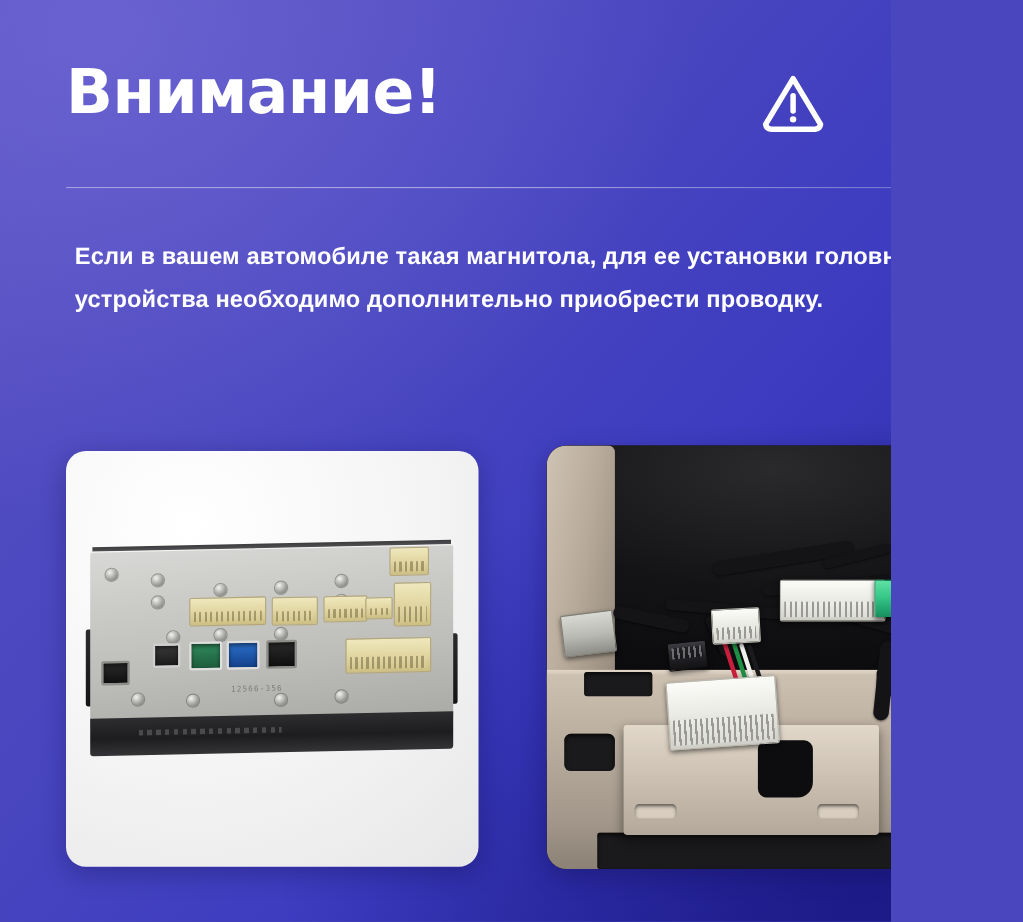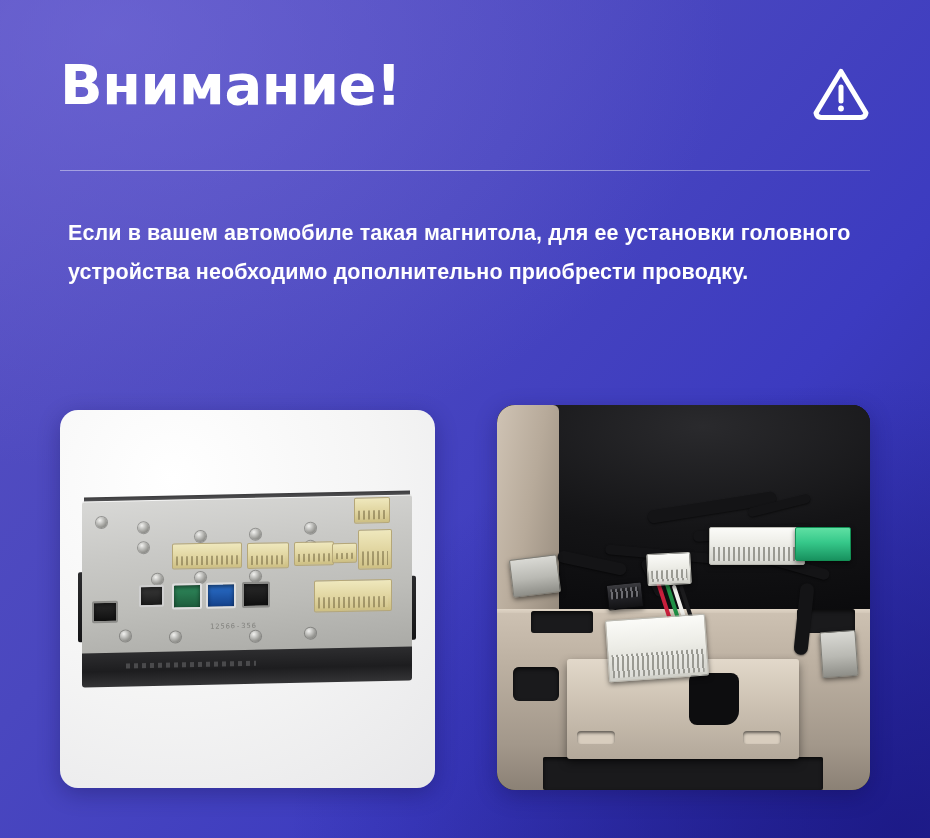--- a/index.html
+++ b/index.html
@@ -4,21 +4,21 @@
 <style>
   * { margin:0; padding:0; box-sizing:border-box; }
   html,body { width:930px; height:838px; }
   body {
     font-family:"Liberation Sans", sans-serif;
     background:#4a46bd;
     overflow:hidden;
   }
   .slide {
     position:relative;
-    width:930px; height:838px;
+    width:810px; height:838px;
     background:
       radial-gradient(120% 95% at 12% 4%, rgba(120,112,220,0.55) 0%, rgba(120,112,220,0.0) 55%),
       radial-gradient(110% 90% at 97% 99%, rgba(25,22,130,0.80) 0%, rgba(25,22,130,0.0) 60%),
       linear-gradient(131deg, #5a52c2 0%, #4a47bf 38%, #3c3bc0 68%, #2a2a9d 100%);
     overflow:hidden;
   }
 
   
   .header {
     position:absolute; left:60px; top:58px; right:60px; height:78px;

